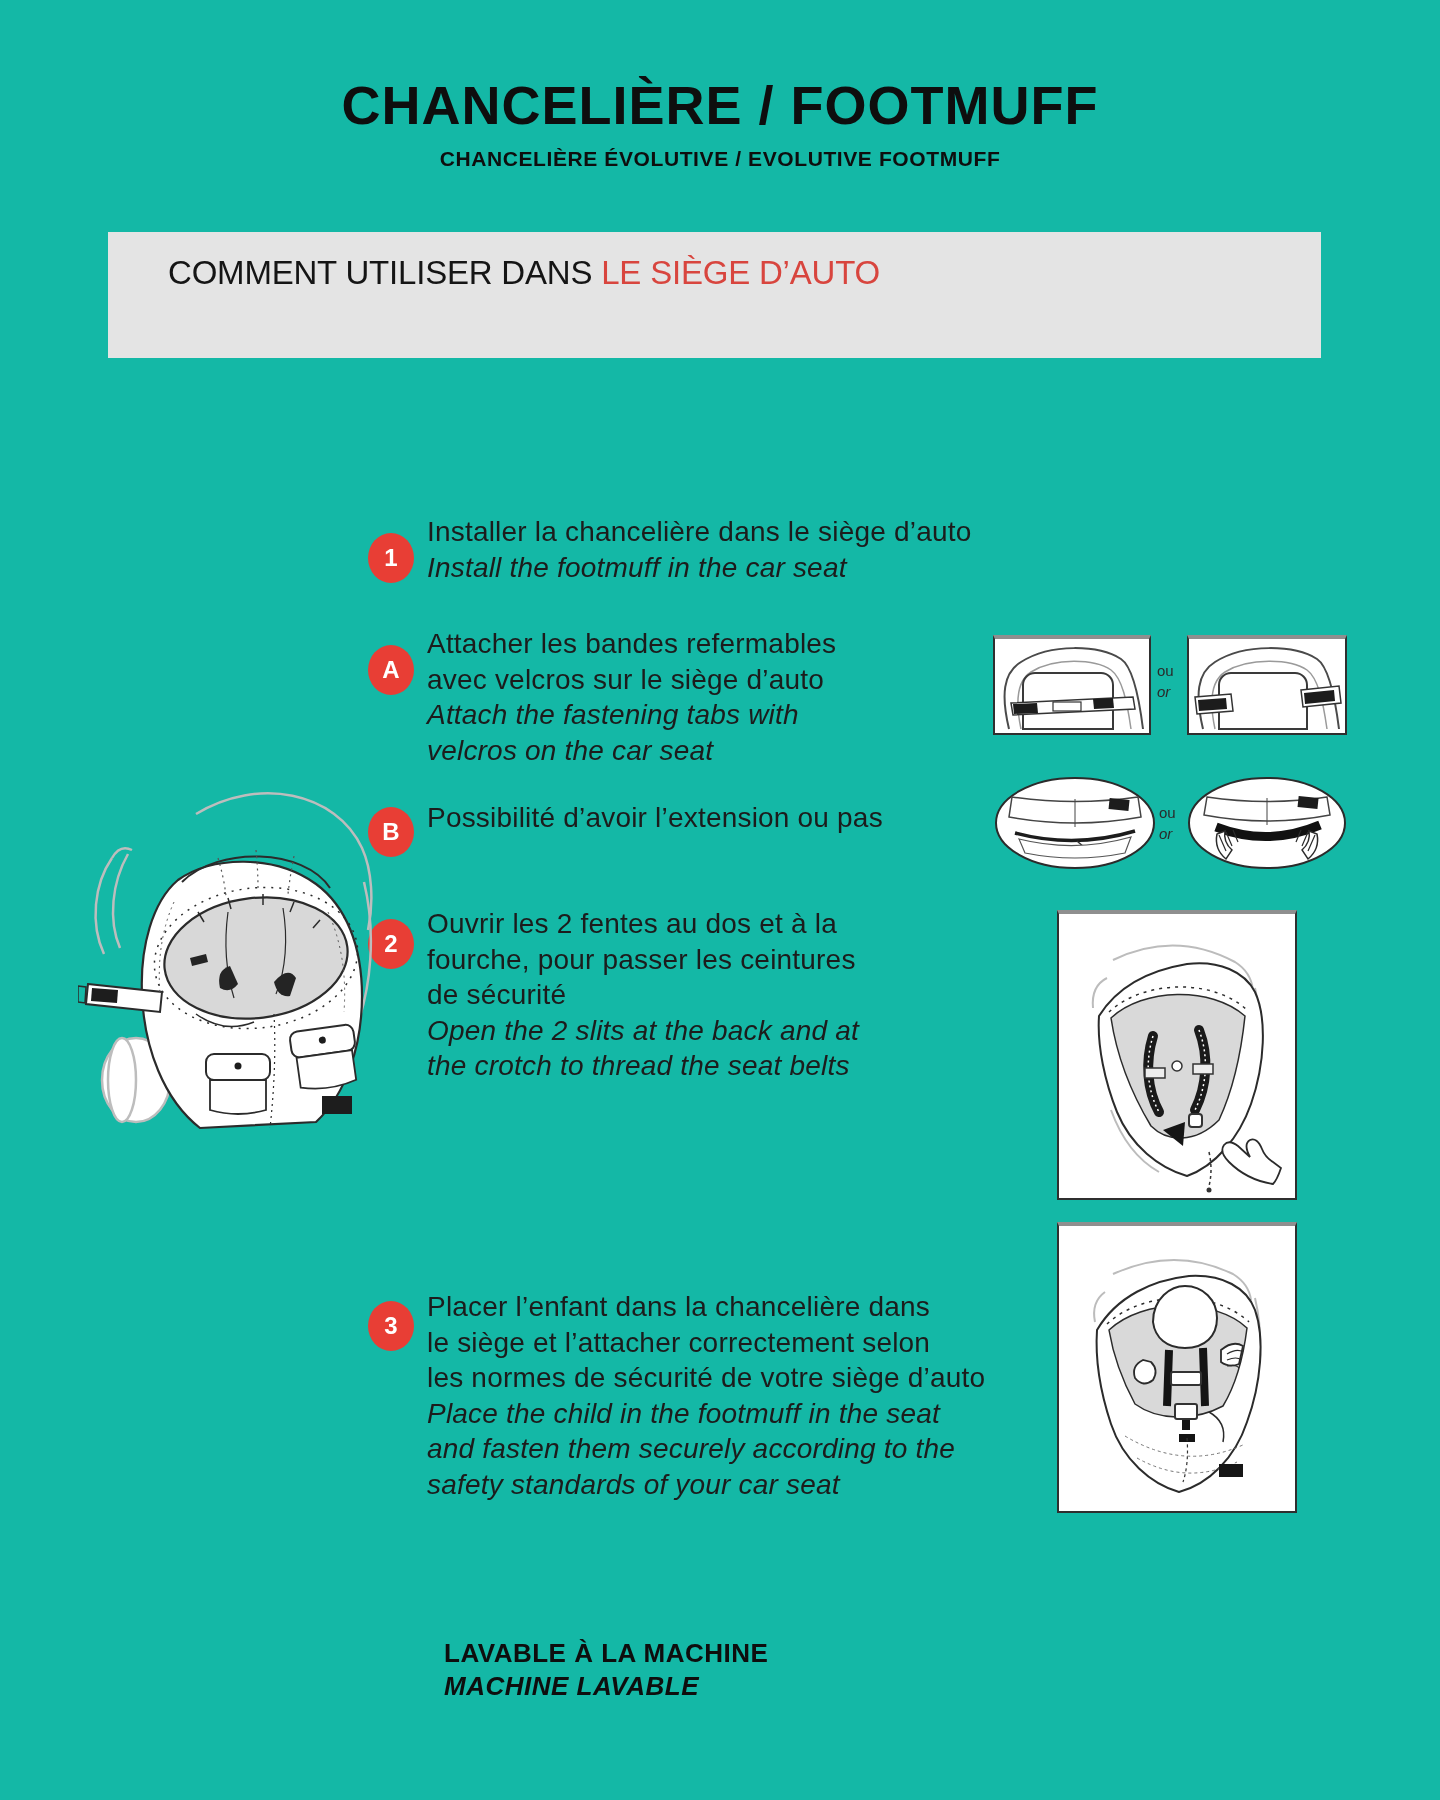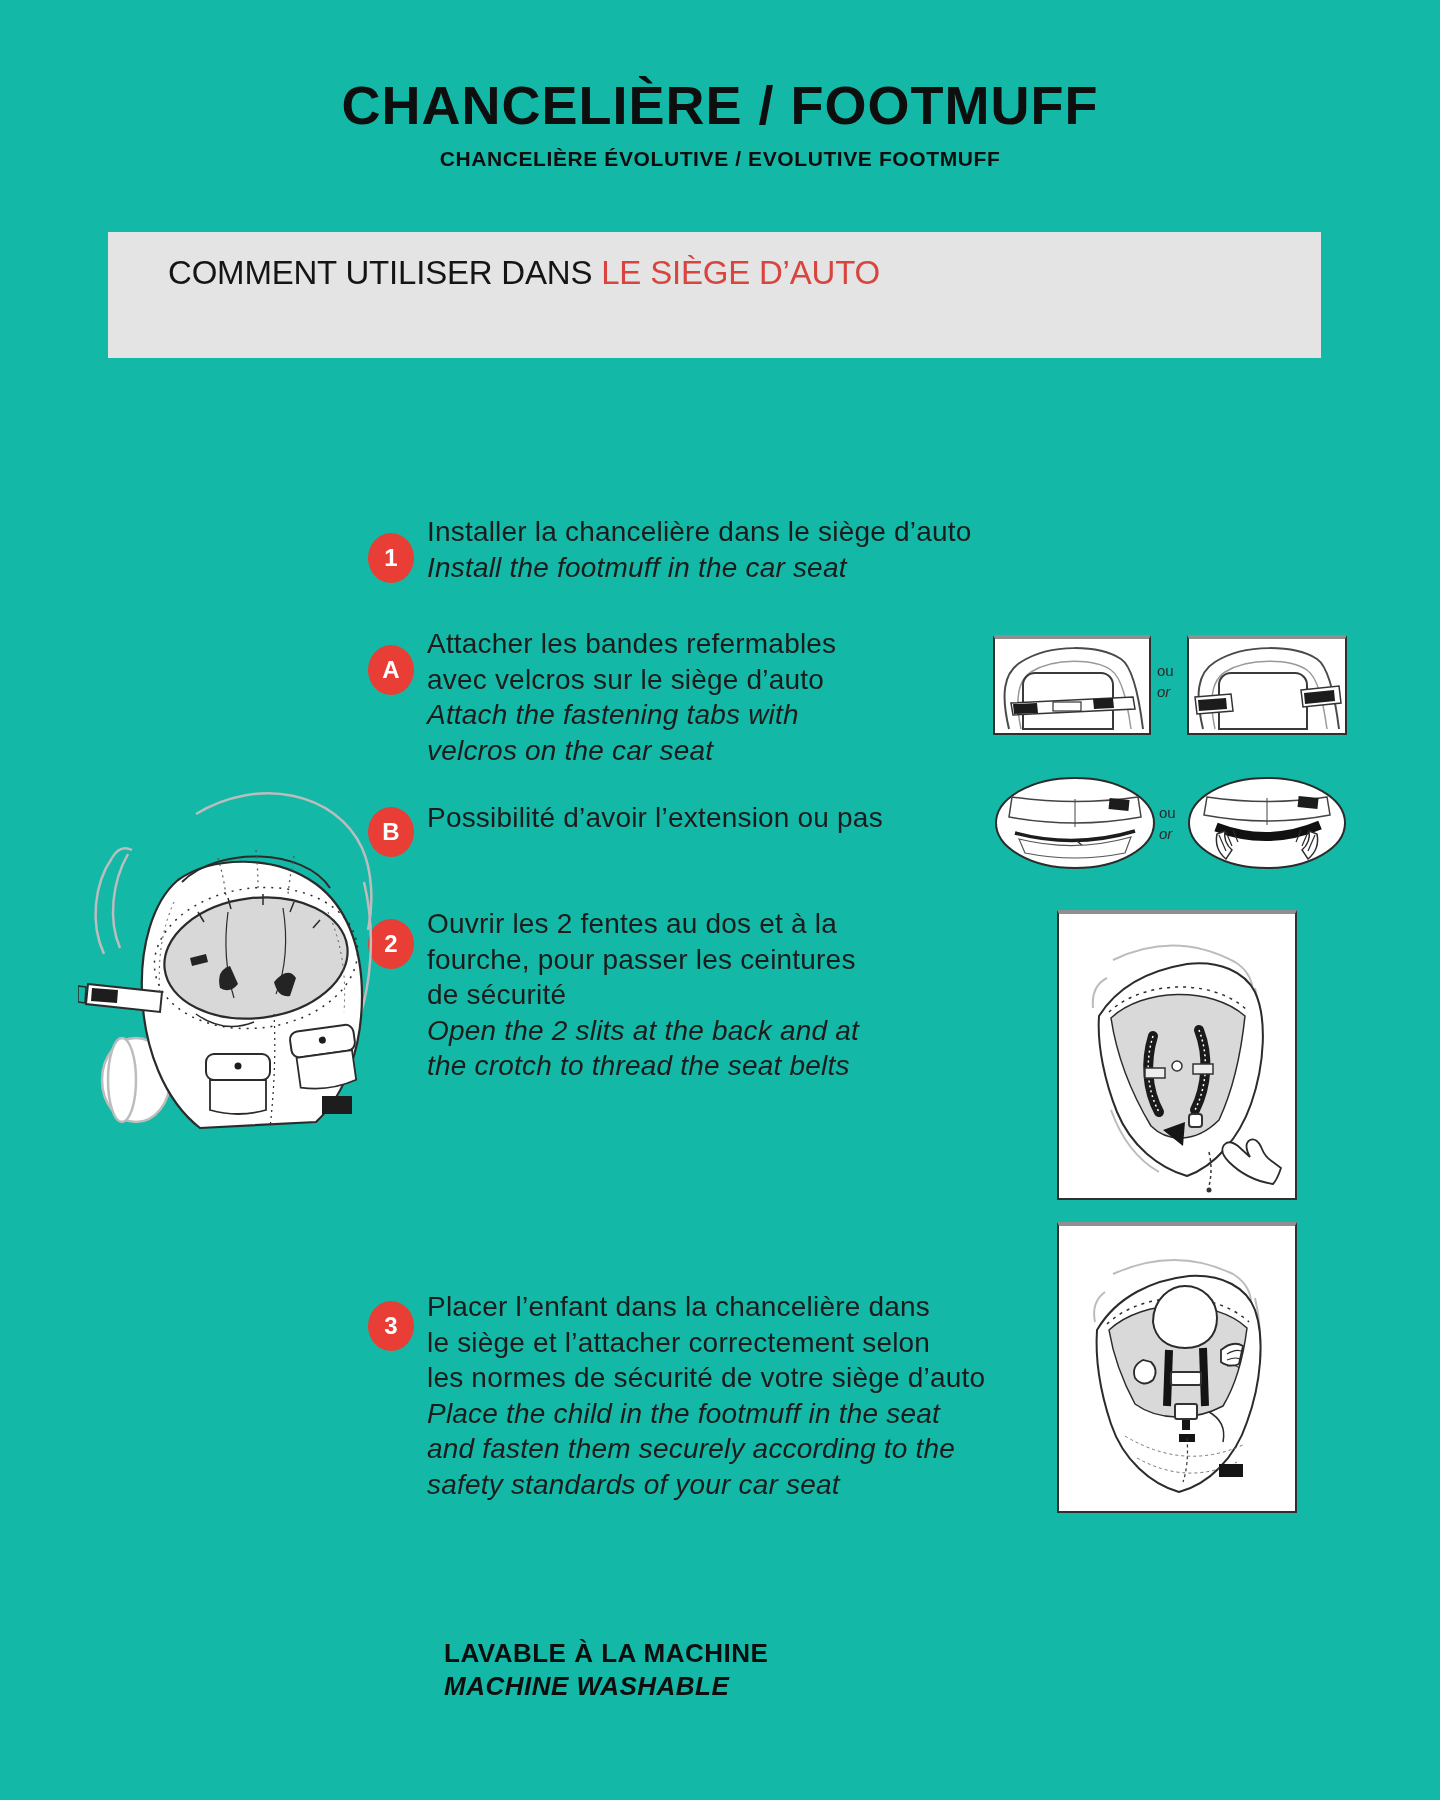--- a/index.html
+++ b/index.html
@@ -248,16 +248,16 @@
       <path d="M218 292 h56 v30 q-28 8 -56 0 z" fill="#ffffff" stroke="#2b2b2b" stroke-width="1.8"></path>
     </g>
     <path d="M196 252 C198 290 196 330 192 366" fill="none" stroke="#2b2b2b" stroke-width="1.2" stroke-dasharray="2 4"></path>
     <path d="M96 140 q-18 40 -14 92" fill="none" stroke="#555555" stroke-width="1" stroke-dasharray="2 4"></path>
     <path d="M250 150 q20 44 16 100" fill="none" stroke="#555555" stroke-width="1" stroke-dasharray="2 4"></path>
     <rect x="244" y="334" width="30" height="18" fill="#1d1d1d"></rect>
   </svg>
 
   <div class="footer">
     <div class="fr">LAVABLE À LA MACHINE</div>
-    <div class="en">MACHINE WASHABLE</div>
+    <div class="en">MACHINE LAVABLE</div>
   </div>
 
 </div>
 
 </body></html>

